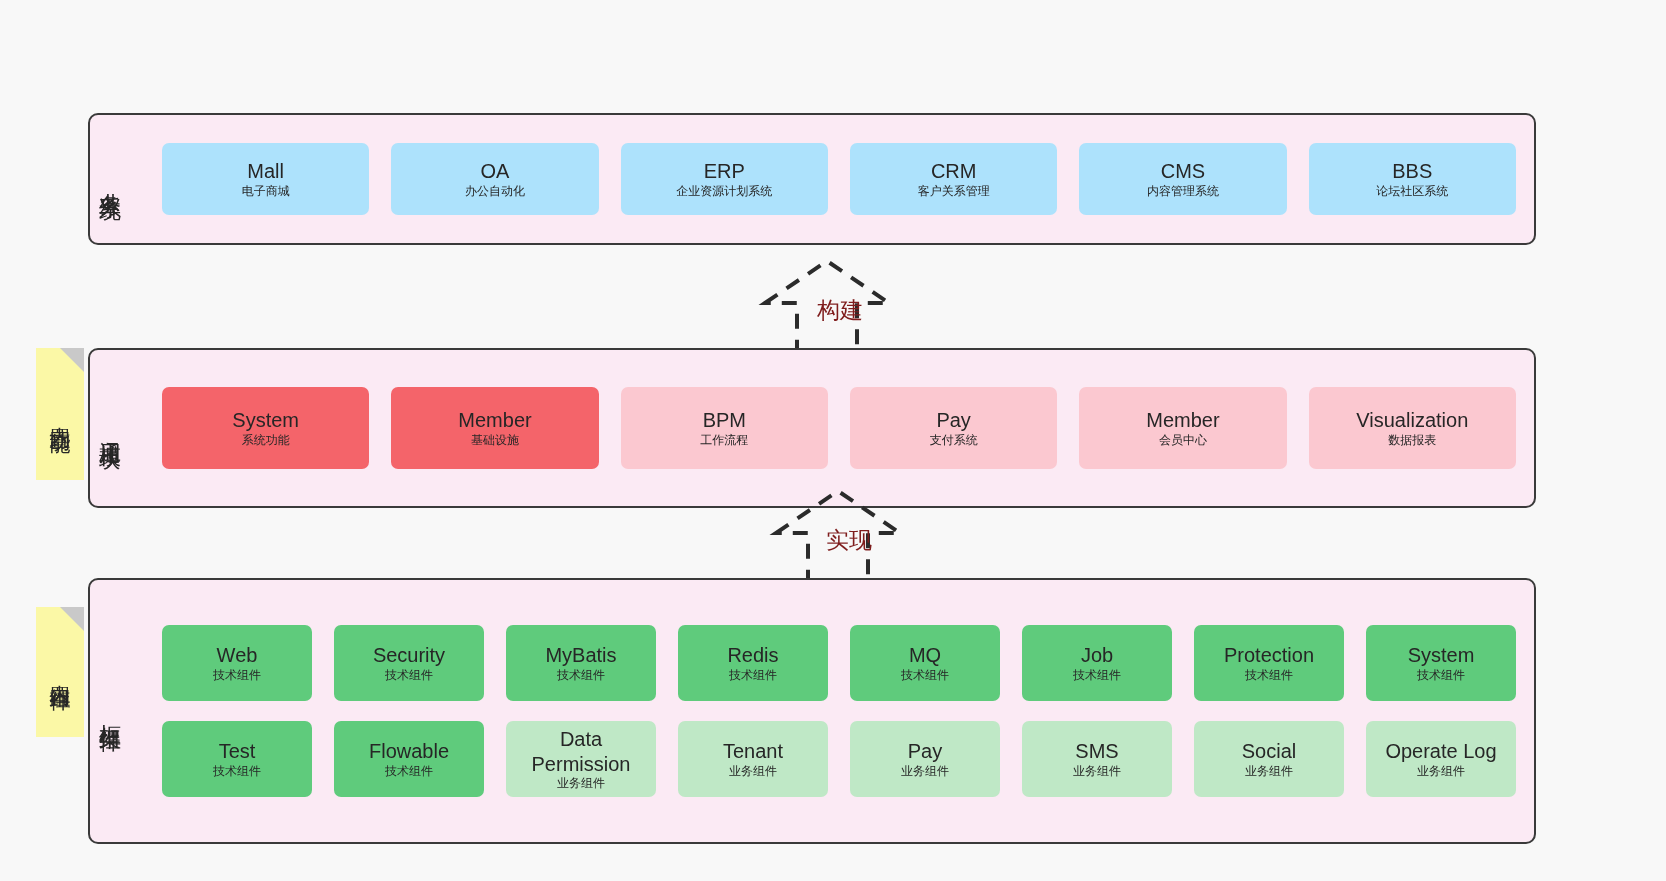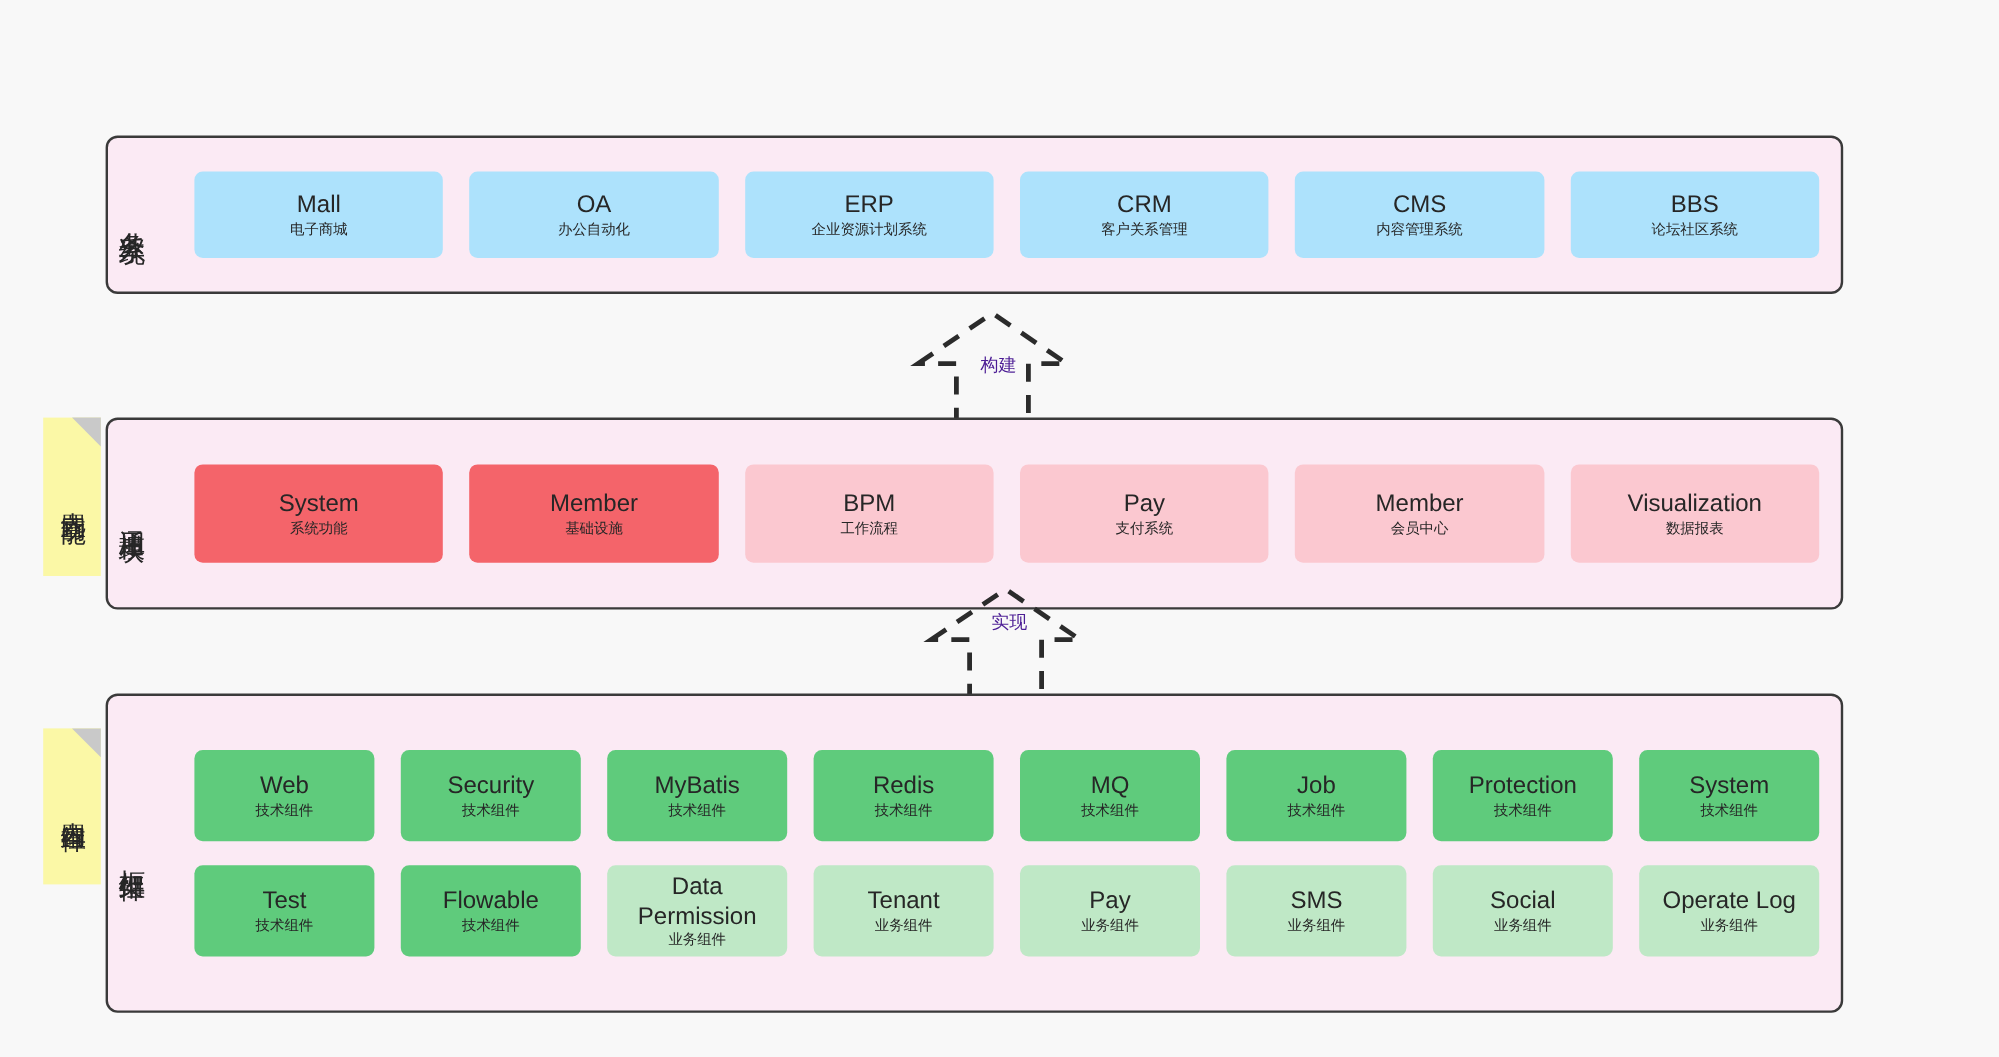--- a/index.html
+++ b/index.html
@@ -120,27 +120,27 @@
   .arrow-wrap {
     position: absolute;
     width: 190px;
     height: 110px;
   }
   #arrow-build   { left: 745px; top: 255px; }
   #arrow-impl    { left: 760px; top: 485px; }
   .arrow-wrap svg { display: block; overflow: visible; }
   .arrow-label {
     position: absolute;
-    font-size: 15px;
-    color: #4c1d95;
+    font-size: 23px;
+    color: #7f1d1d;
     background: transparent;
     white-space: nowrap;
   }
   #arrow-build .arrow-label { left: 72px; top: 40px; }
-  #arrow-impl  .arrow-label { left: 66px; top: 24px; }
+  #arrow-impl  .arrow-label { left: 66px; top: 40px; }
 </style>
 </head>
 <body>
 
 <div id="canvas">
 
   <div class="layer" id="layer-business">
     <div class="layer-title">业务系统</div>
     <div class="layer-body">
       <div class="row">

